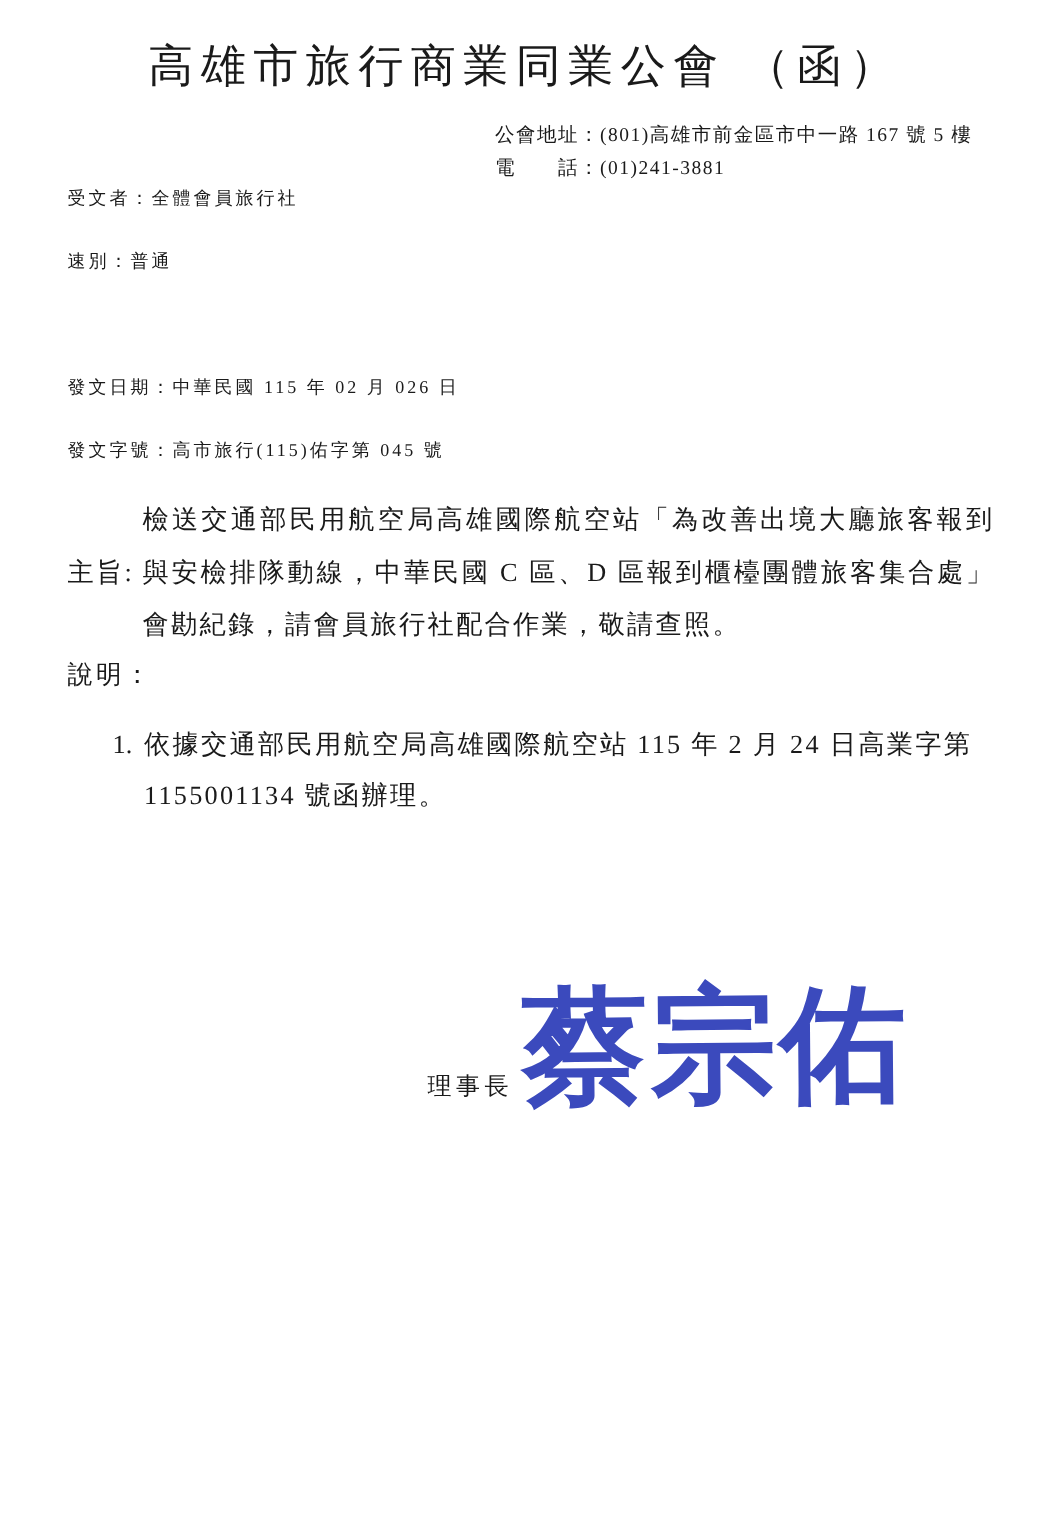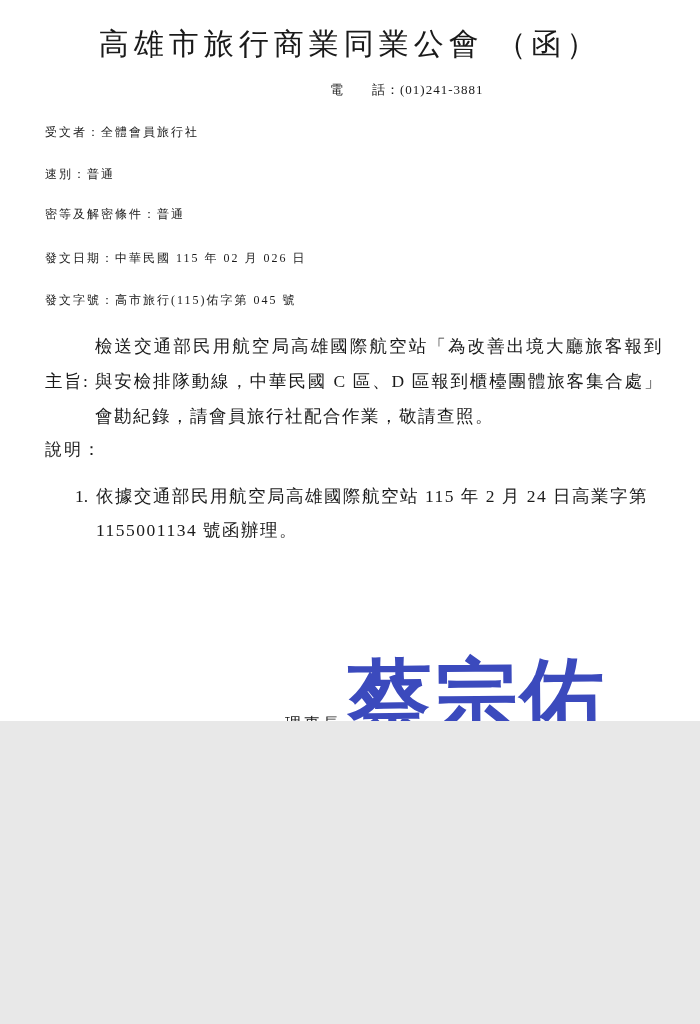--- a/index.html
+++ b/index.html
@@ -3,21 +3,21 @@
   <meta charset="utf-8">
   <style>
     html, body {
       margin: 0;
       padding: 0;
       background: #e8e8e8;
     }
     .page {
       position: relative;
       width: 700px;
-      height: 721px;
+      height: 1024px;
       margin: 0 auto;
       background: #ffffff;
       font-family: "Liberation Serif", "DejaVu Serif", serif;
       color: #1a1a1a;
       overflow: hidden;
     }
     .doc-title {
       position: absolute;
       top: 24px;
       left: 0;
@@ -123,28 +123,28 @@
     }
   </style>
 </head>
 <body>
 
 <div class="page">
 
   <div class="doc-title">高雄市旅行商業同業公會 （函）</div>
 
   <div class="contact-block">
+    <div>公會地址：(801)高雄市前金區市中一路 167 號 5 樓</div>
     <div>電　　話：(01)241-3881</div>
   </div>
 
   <div class="field-line field-recipient">受文者：全體會員旅行社</div>
 
   <div class="field-line field-speed">速別：普通</div>
 
-  <div class="field-line field-security">密等及解密條件：普通</div>
 
   <div class="field-line field-date">發文日期：中華民國 115 年 02 月 026 日</div>
 
   <div class="field-line field-refno">發文字號：高市旅行(115)佑字第 045 號</div>
 
   <div class="subject-section">
     <span class="subject-label">主旨:</span>
     <span class="subject-text">檢送交通部民用航空局高雄國際航空站「為改善出境大廳旅客報到與安檢排隊動線，中華民國 C 區、D 區報到櫃檯團體旅客集合處」會勘紀錄，請會員旅行社配合作業，敬請查照。</span>
   </div>
 

